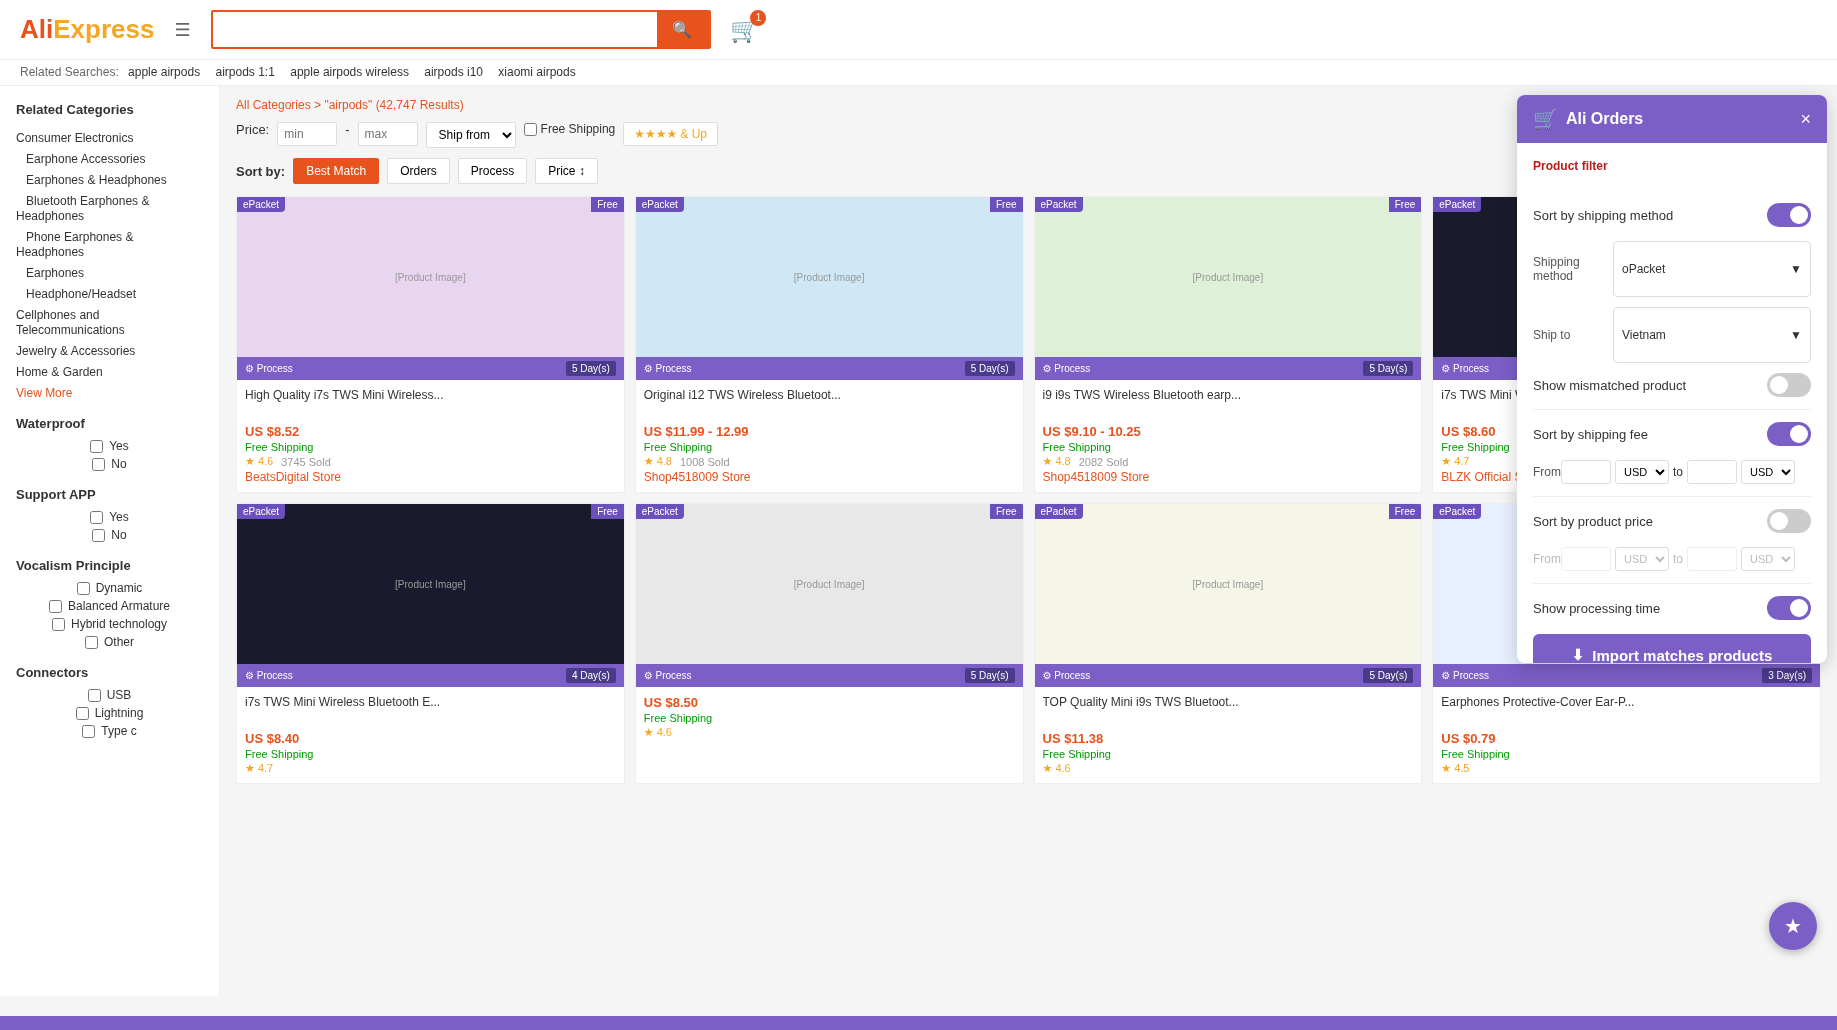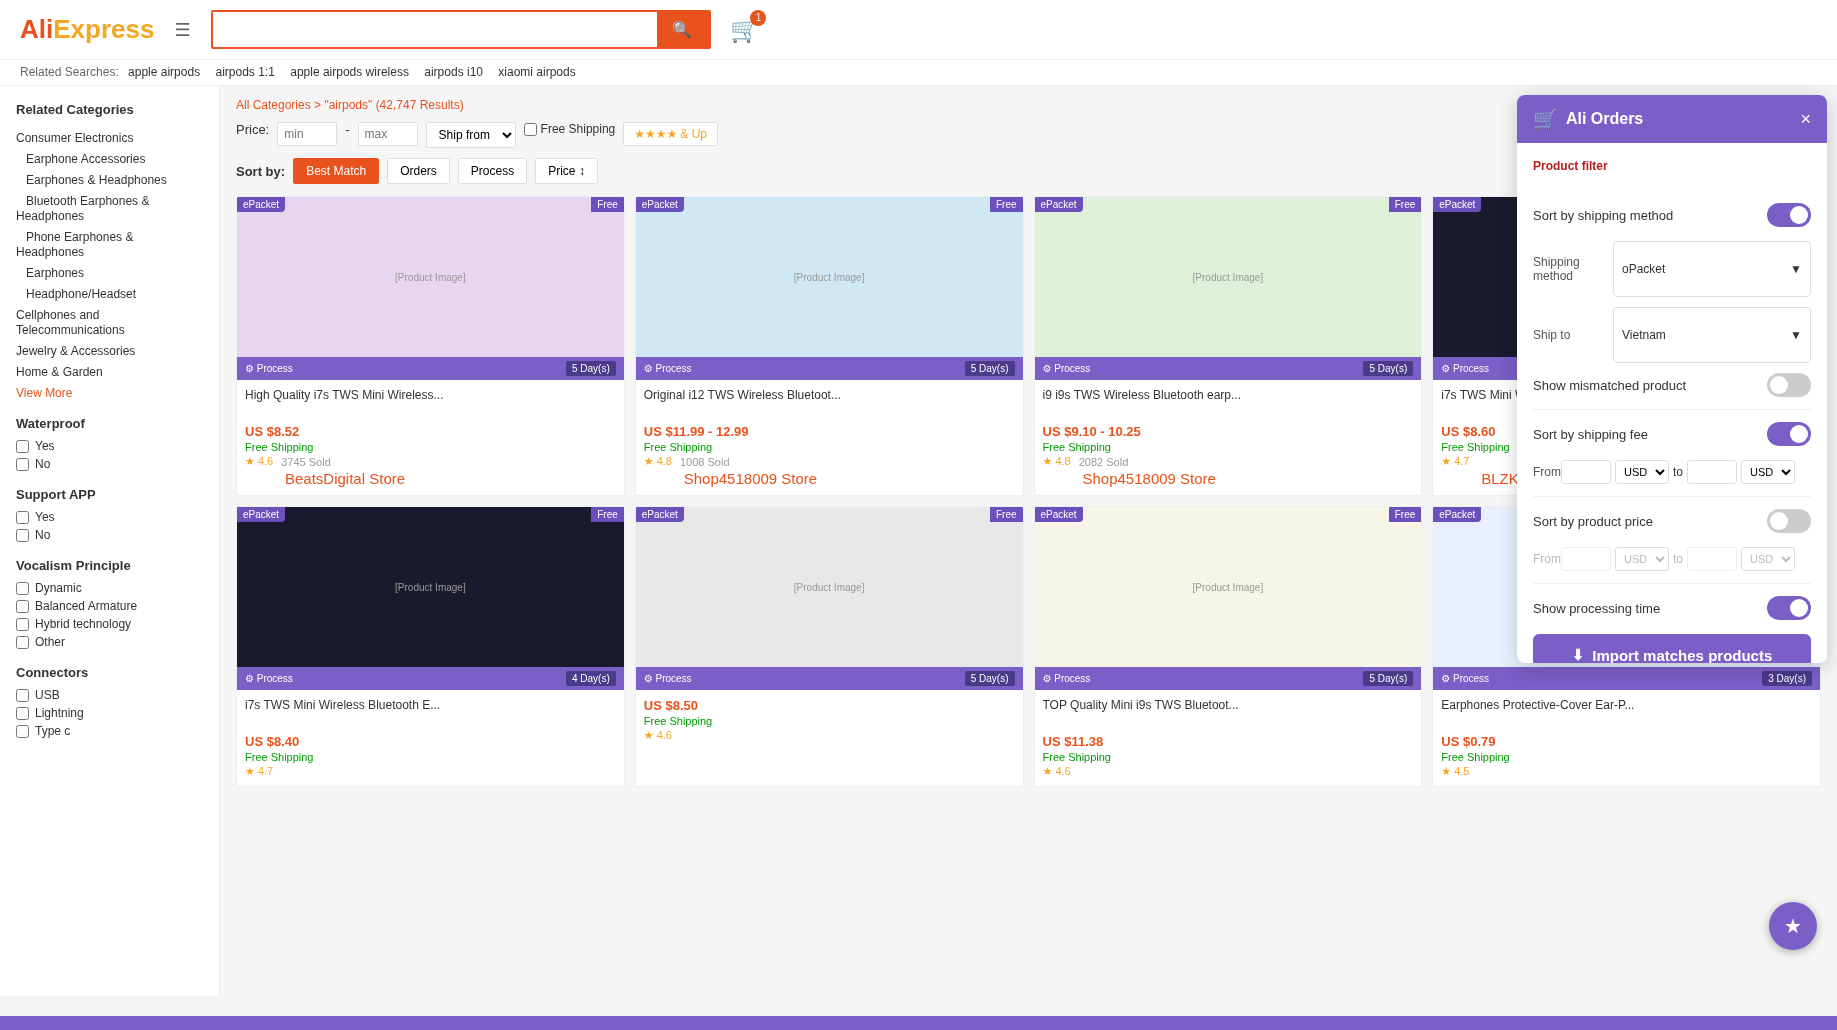--- a/index.html
+++ b/index.html
@@ -24,21 +24,21 @@
 
     
     .sidebar { width: 220px; min-width: 220px; background: #fff; padding: 16px; border-right: 1px solid #eee; overflow-y: auto; }
     .sidebar h3 { font-size: 13px; font-weight: bold; margin-bottom: 10px; color: #333; }
     .sidebar-cat { list-style: none; }
     .sidebar-cat li { padding: 3px 0; }
     .sidebar-cat li a { color: #333; text-decoration: none; font-size: 12px; cursor: pointer; }
     .sidebar-cat li a.sub { padding-left: 10px; }
     .sidebar-section { margin-top: 16px; }
     .sidebar-section h4 { font-size: 13px; font-weight: bold; margin-bottom: 8px; }
-    .checkbox-item { display: flex; align-items: center; gap: 6px; margin-bottom: 4px; font-size: 12px; }
+    .checkbox-item { display: flex; align-items: center; gap: 6px; margin-bottom: 4px; font-size: 12px; justify-content: center; }
     .checkbox-item input { cursor: pointer; }
     .view-more { color: #e8521c; font-size: 12px; cursor: pointer; text-decoration: none; display: block; margin-top: 4px; }
 
     
     .main-content { flex: 1; padding: 12px 16px; }
     .breadcrumb { font-size: 12px; color: #666; margin-bottom: 10px; }
     .breadcrumb span { color: #e8521c; }
     .filters-bar { display: flex; align-items: flex-start; gap: 8px; margin-bottom: 10px; flex-wrap: wrap; }
     .filter-input { border: 1px solid #ddd; padding: 4px 6px; font-size: 12px; width: 60px; border-radius: 2px; }
     .filter-select { border: 1px solid #ddd; padding: 4px 8px; font-size: 12px; border-radius: 2px; background: white; cursor: pointer; }
@@ -58,21 +58,21 @@
     .card-img-placeholder { width: 100%; height: 160px; background: #e8e8e8; display: flex; align-items: center; justify-content: center; color: #999; font-size: 11px; }
     .badge-epacket { position: absolute; top: 0; left: 0; background: #6b4fbb; color: white; font-size: 10px; padding: 2px 6px; border-radius: 0 0 4px 0; }
     .badge-free { position: absolute; top: 0; right: 0; background: #6b4fbb; color: white; font-size: 10px; padding: 2px 6px; }
     .process-bar { background: #7b5ec6; color: white; font-size: 10px; padding: 4px 8px; display: flex; align-items: center; justify-content: space-between; }
     .days-badge { background: #4a3a8a; padding: 2px 6px; border-radius: 2px; font-size: 10px; }
     .card-body { padding: 8px; }
     .card-title { font-size: 12px; color: #333; margin-bottom: 4px; line-height: 1.3; overflow: hidden; display: -webkit-box; -webkit-line-clamp: 2; -webkit-box-orient: vertical; height: 32px; }
     .card-price { color: #e8521c; font-size: 13px; font-weight: bold; margin-bottom: 2px; }
     .card-shipping { font-size: 11px; color: #009b00; margin-bottom: 2px; }
     .card-meta { display: flex; align-items: center; gap: 8px; font-size: 11px; color: #999; }
-    .card-store { font-size: 15px; color: #e8521c; margin-top: 2px; margin-left: 40px; }
+    .card-store { font-size: 12px; color: #e8521c; margin-top: 2px; }
 
     
     .ali-orders-panel { position: fixed; top: 95px; right: 10px; width: 310px; background: #fff; border-radius: 8px; box-shadow: 0 4px 20px rgba(0,0,0,0.2); z-index: 1000; overflow: hidden; }
     .panel-header { background: #7b5ec6; color: white; padding: 12px 16px; display: flex; align-items: center; gap: 8px; }
     .panel-header-title { font-size: 16px; font-weight: bold; flex: 1; }
     .panel-close { background: none; border: none; color: white; font-size: 18px; cursor: pointer; padding: 0; line-height: 1; }
     .panel-body { padding: 16px; overflow-y: auto; max-height: 520px; }
     .panel-section-title { font-size: 12px; font-weight: bold; margin-bottom: 30px; color: #b91c1c; }
     .filter-row { display: flex; align-items: center; margin-bottom: 14px; gap: 8px; }
     .filter-row-label { font-size: 13px; color: #333; flex: 1; font-weight: 500; }

